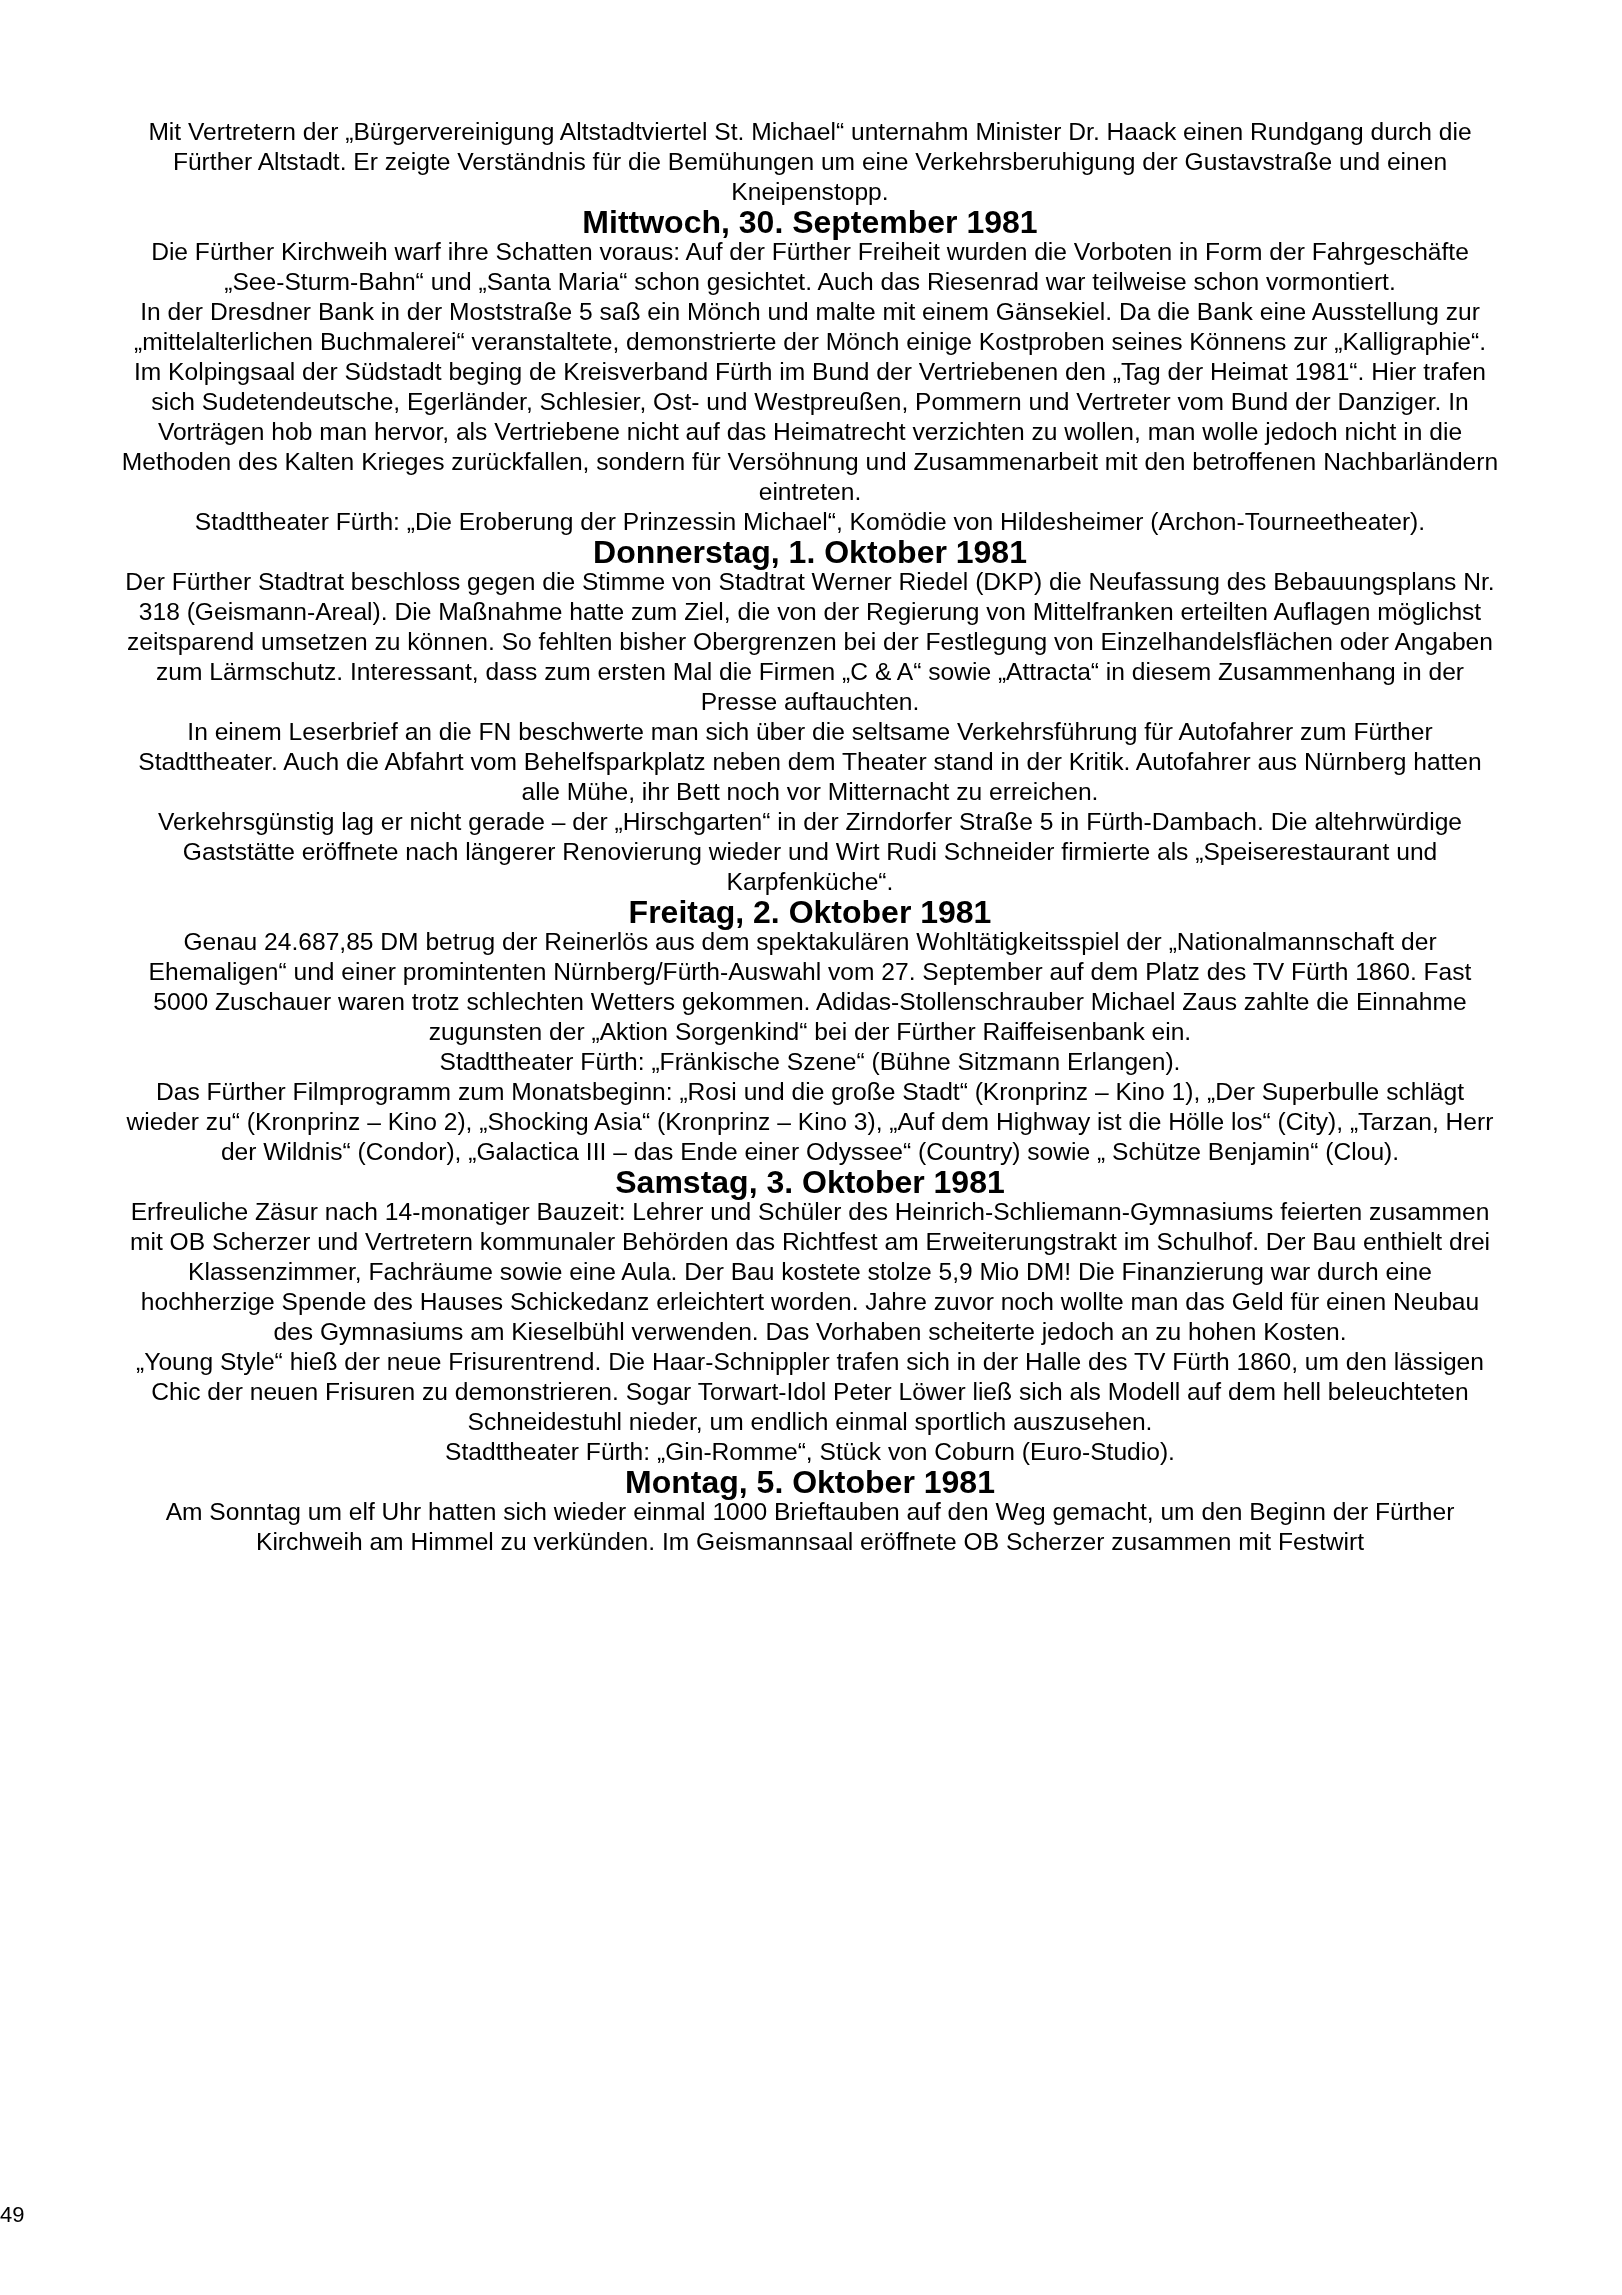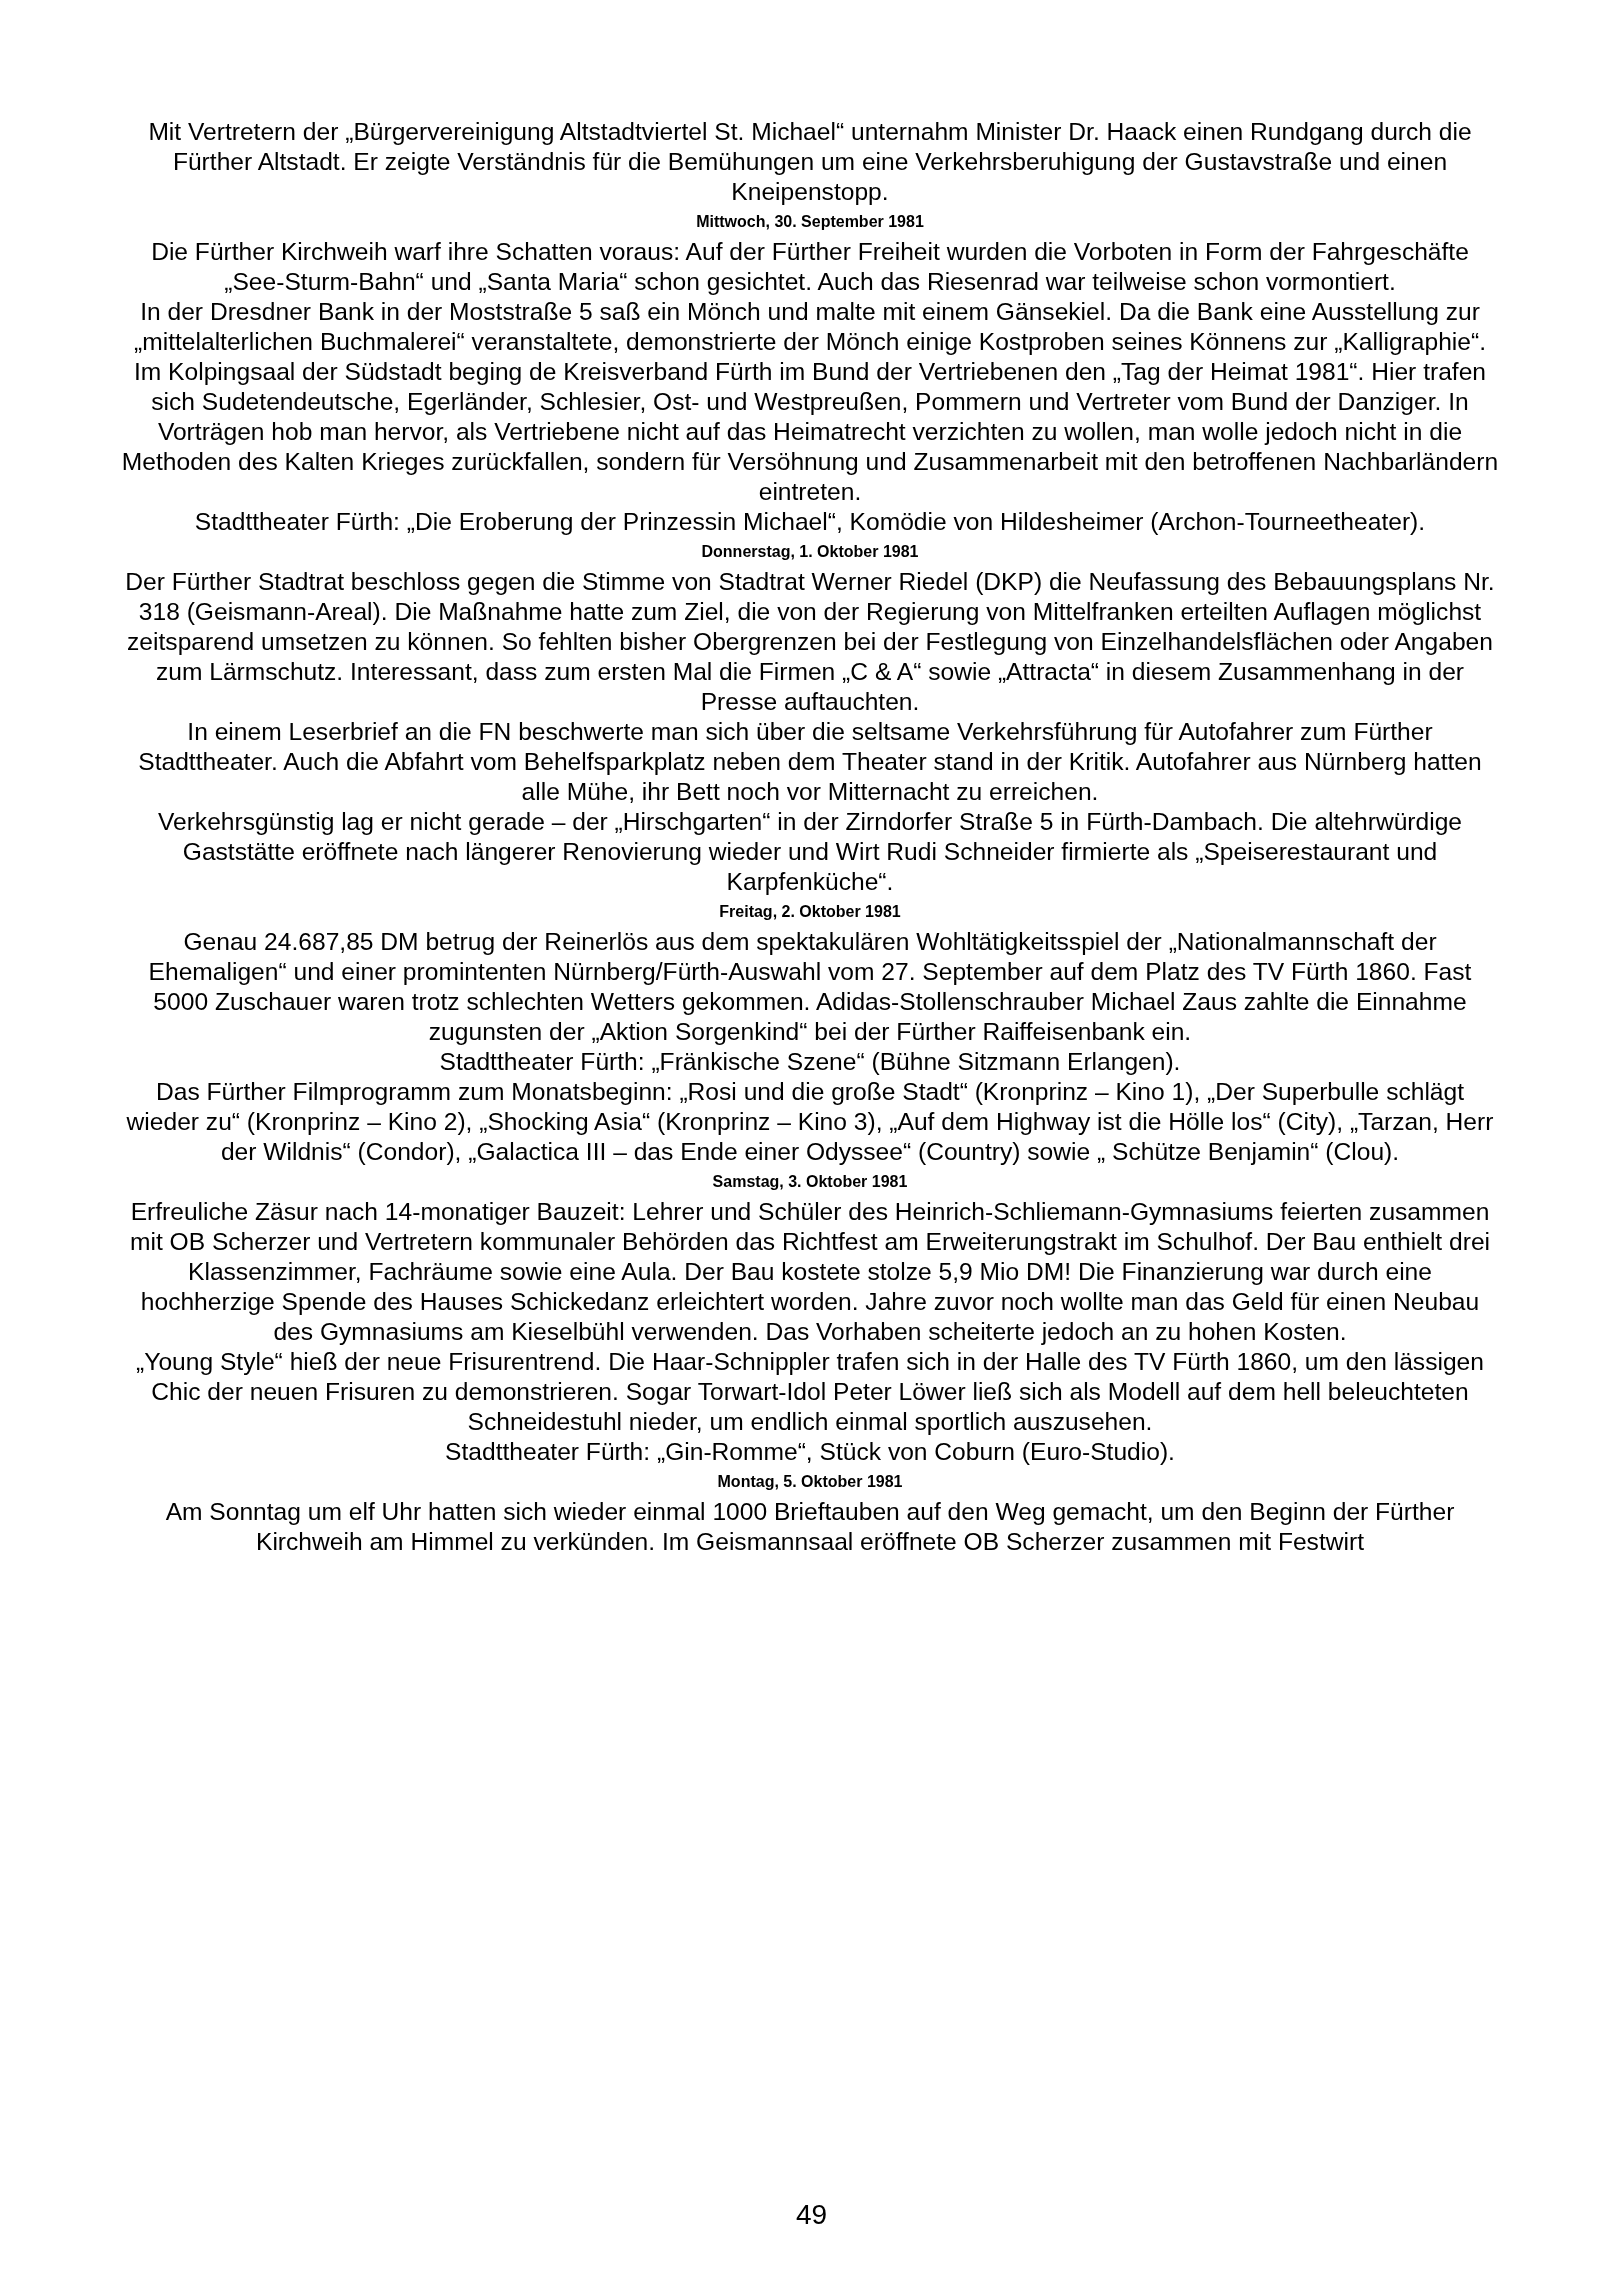--- a/index.html
+++ b/index.html
@@ -23,30 +23,29 @@
     left: 119px;
     top: 117px;
     width: 1382px;
   }
   .content p {
     margin: 0;
     text-align: center;
   }
   .section-heading {
     font-weight: bold;
-    font-size: 16px;
+    font-size: 32px;
     margin: 40px 0 35px 0;
   }
   .page-number {
     position: absolute;
     left: 0;
     right: 0;
     bottom: 65px;
-    text-align: center;
-    font-size: 28px;
+    font-size: 22px;
     margin-top: 20px;
   }
 </style>
 </head>
 <body>
 
 <div class="page">
   <div class="content" id="content">
       <p>Mit Vertretern der „Bürgervereinigung Altstadtviertel St. Michael“ unternahm Minister Dr. Haack einen Rundgang durch die Fürther Altstadt. Er zeigte Verständnis für die Bemühungen um eine Verkehrsberuhigung der Gustavstraße und einen Kneipenstopp.</p>
       <p class="section-heading">Mittwoch, 30. September 1981</p>

